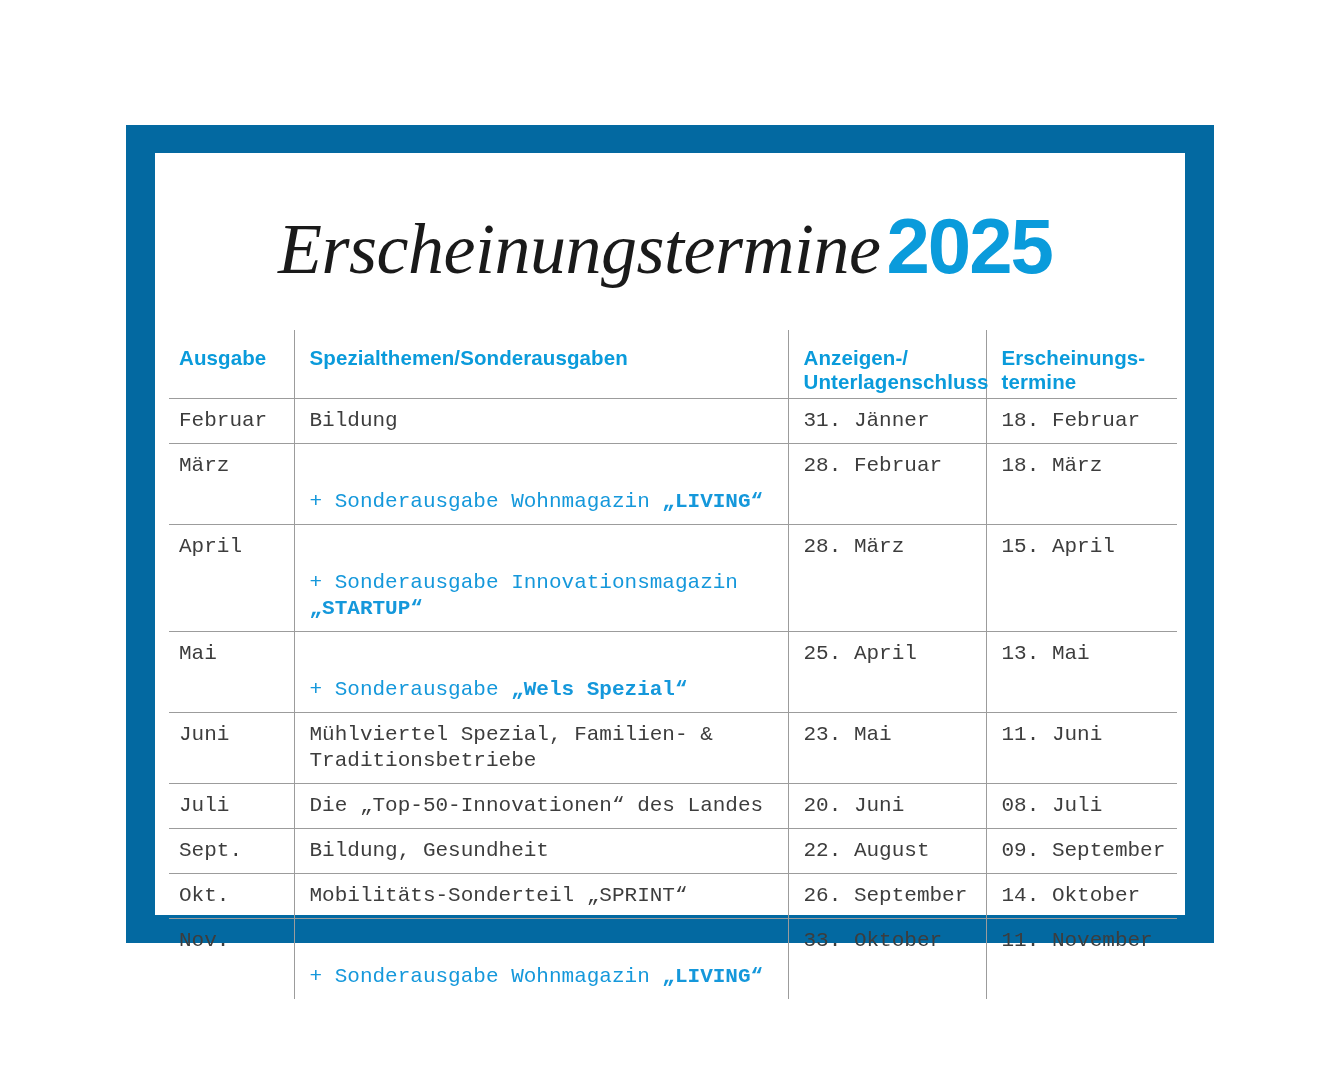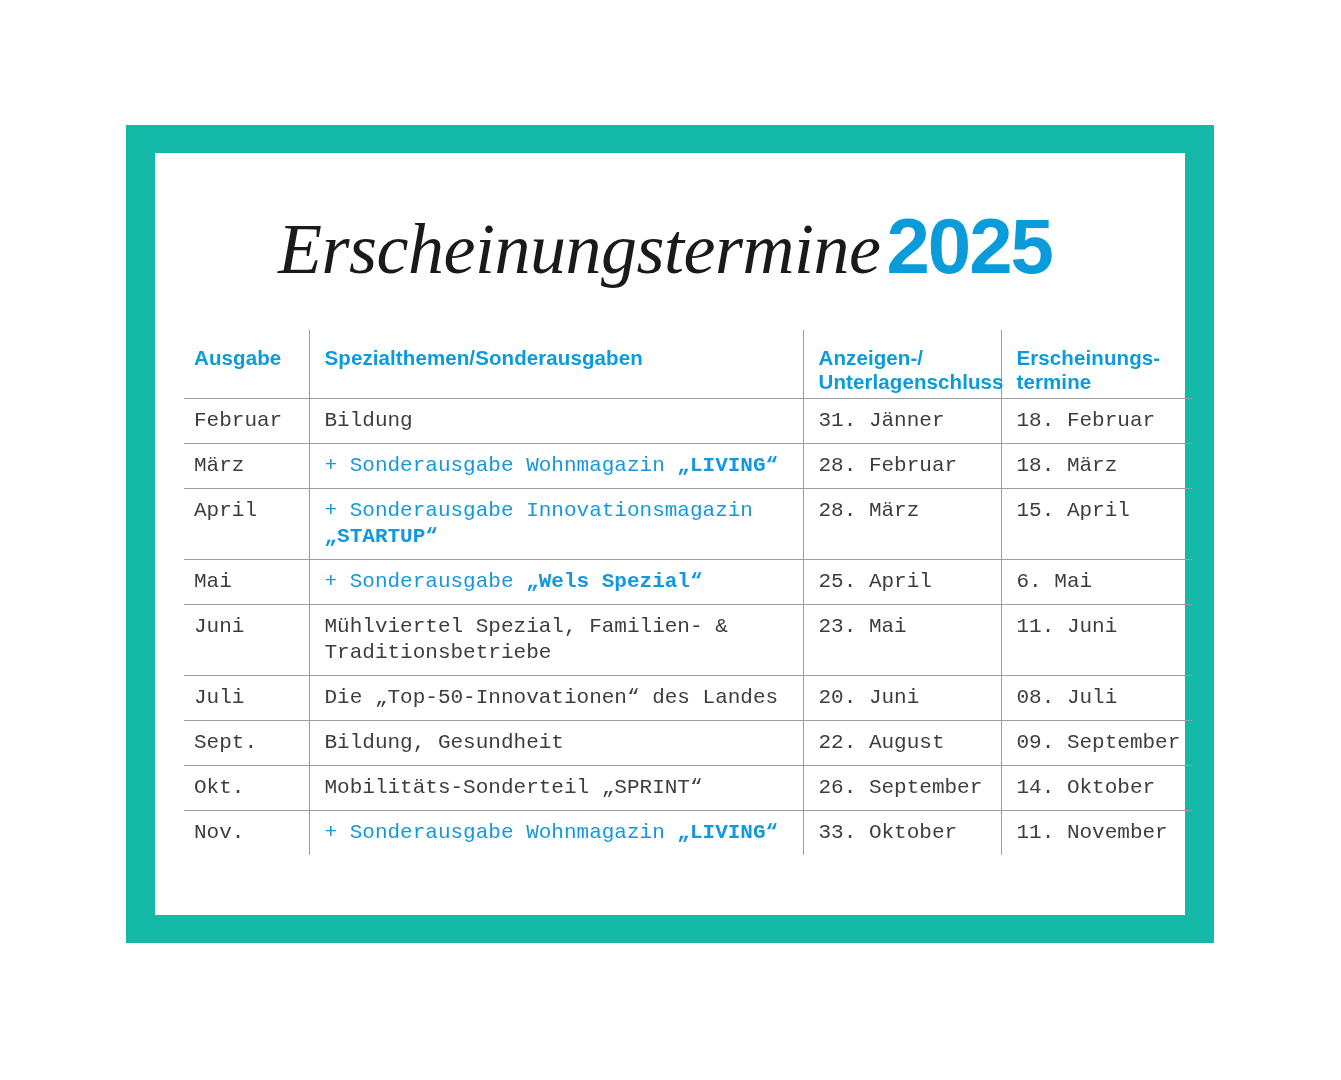--- a/index.html
+++ b/index.html
@@ -15,21 +15,21 @@
     overflow: hidden;
   }
 
   
   .frame {
     position: absolute;
     left: 126px;
     top: 125px;
     width: 1088px;
     height: 818px;
-    background: #14b8a6;
+    background: #0369a1;
     box-sizing: border-box;
   }
   .frame-inner {
     position: absolute;
     left: 29px;
     top: 28px;
     width: 1030px;
     height: 762px;
     background: #ffffff;
   }
@@ -58,21 +58,21 @@
     font-size: 78px;
     color: #0A9BDB;
     letter-spacing: -2px;
     vertical-align: baseline;
     margin-left: 6px;
   }
 
   
   .table-wrap {
     position: absolute;
-    left: 29px;
+    left: 14px;
     top: 177px;
     width: 1008px;
   }
   table.sched {
     border-collapse: collapse;
     width: 1008px;
     table-layout: fixed;
   }
   table.sched col.c-ausgabe      { width: 125px; }
   table.sched col.c-thema        { width: 494px; }
@@ -116,21 +116,21 @@
     font-size: 21px;
     line-height: 26px;
     height: 45px;
     padding: 9px 0 9px 0;
     box-sizing: border-box;
   }
   table.sched tbody td .btxt { display: block; padding-left: 15px; padding-right: 8px; font-family: Liberation Mono, monospace; }
   table.sched tbody td:first-child .btxt { padding-left: 10px; }
 
   
-  .blue-cell .btxt { color: #1598DB; }
+  .blue-cell .btxt { color: #1598DB; margin-top: 36px; }
   .blue-cell b { font-weight: bold; }
 
   
   tr.tall td { height: 88px; }
 
   
   table.sched { border-top: none; }
 </style>
 </head>
 <body>
@@ -215,21 +215,21 @@
               <td>
                 <span class="btxt">Mai</span>
               </td>
               <td class="blue-cell">
                 <span class="btxt">+ Sonderausgabe <b>„Wels Spezial“</b></span>
               </td>
               <td>
                 <span class="btxt">25. April</span>
               </td>
               <td>
-                <span class="btxt">6. Mai</span>
+                <span class="btxt">13. Mai</span>
               </td>
             </tr>
             <tr>
               <td>
                 <span class="btxt">Juni</span>
               </td>
               <td>
                 <span class="btxt">Mühlviertel Spezial, Familien- &amp; Traditionsbetriebe</span>
               </td>
               <td>

